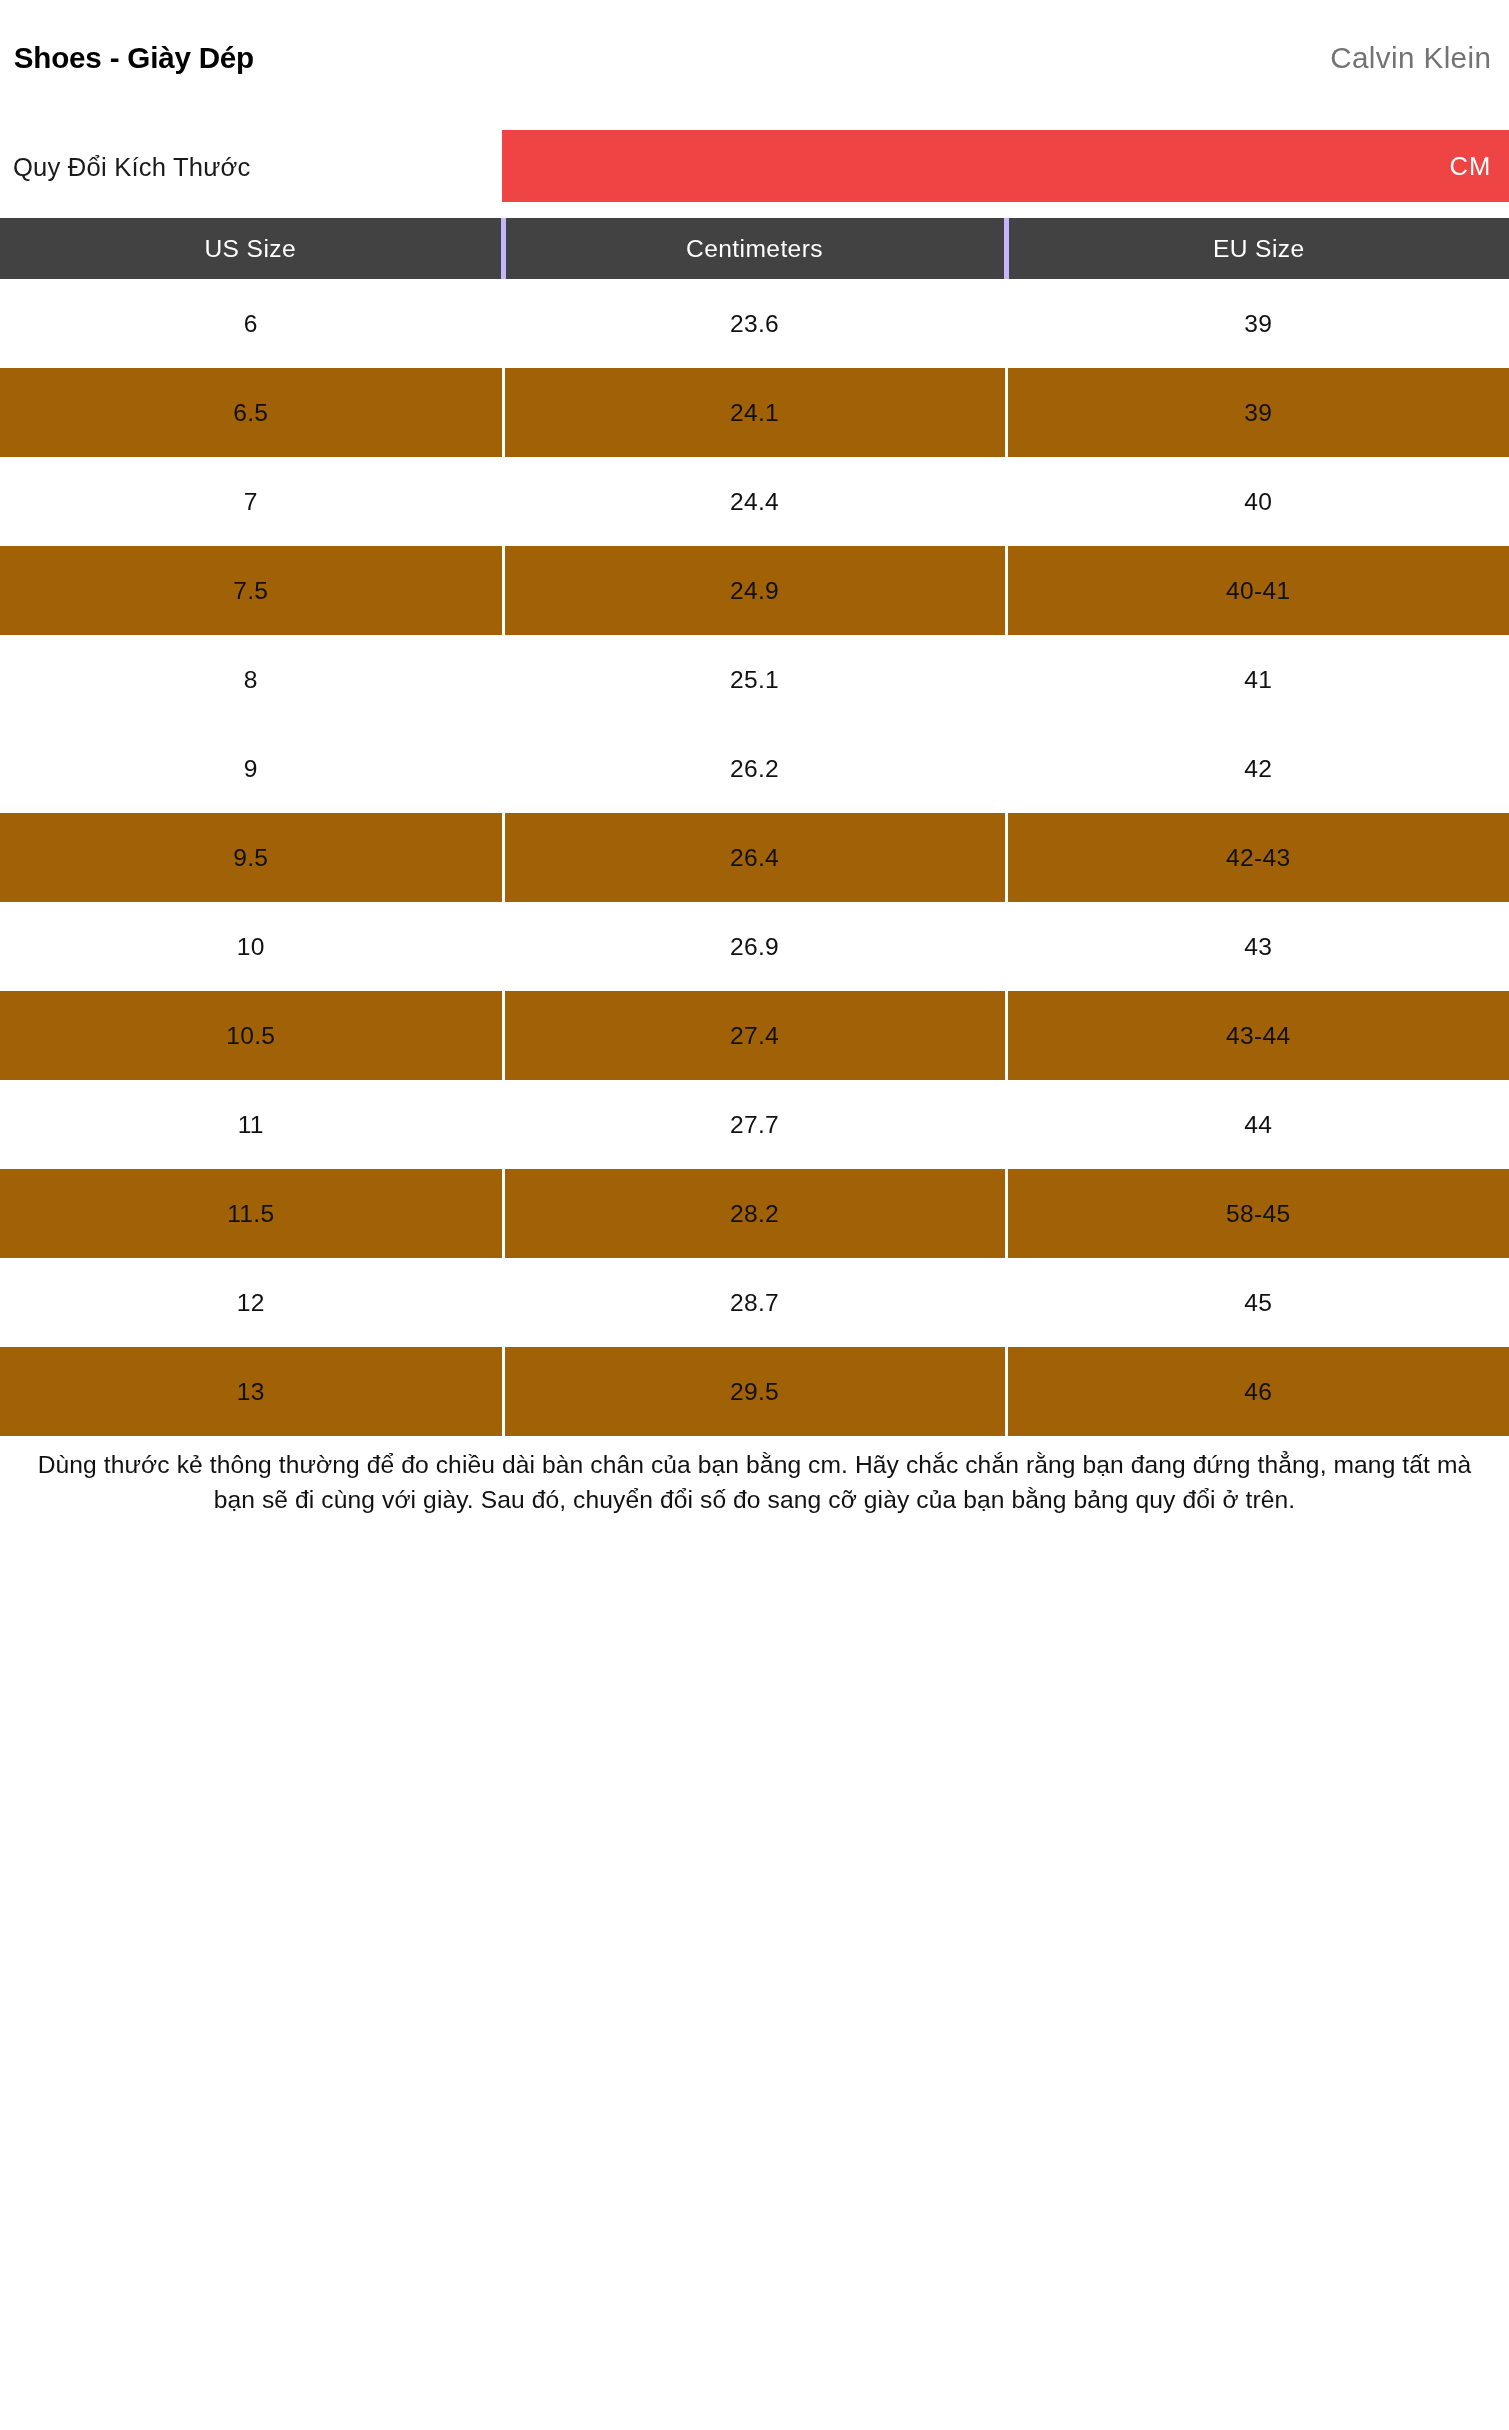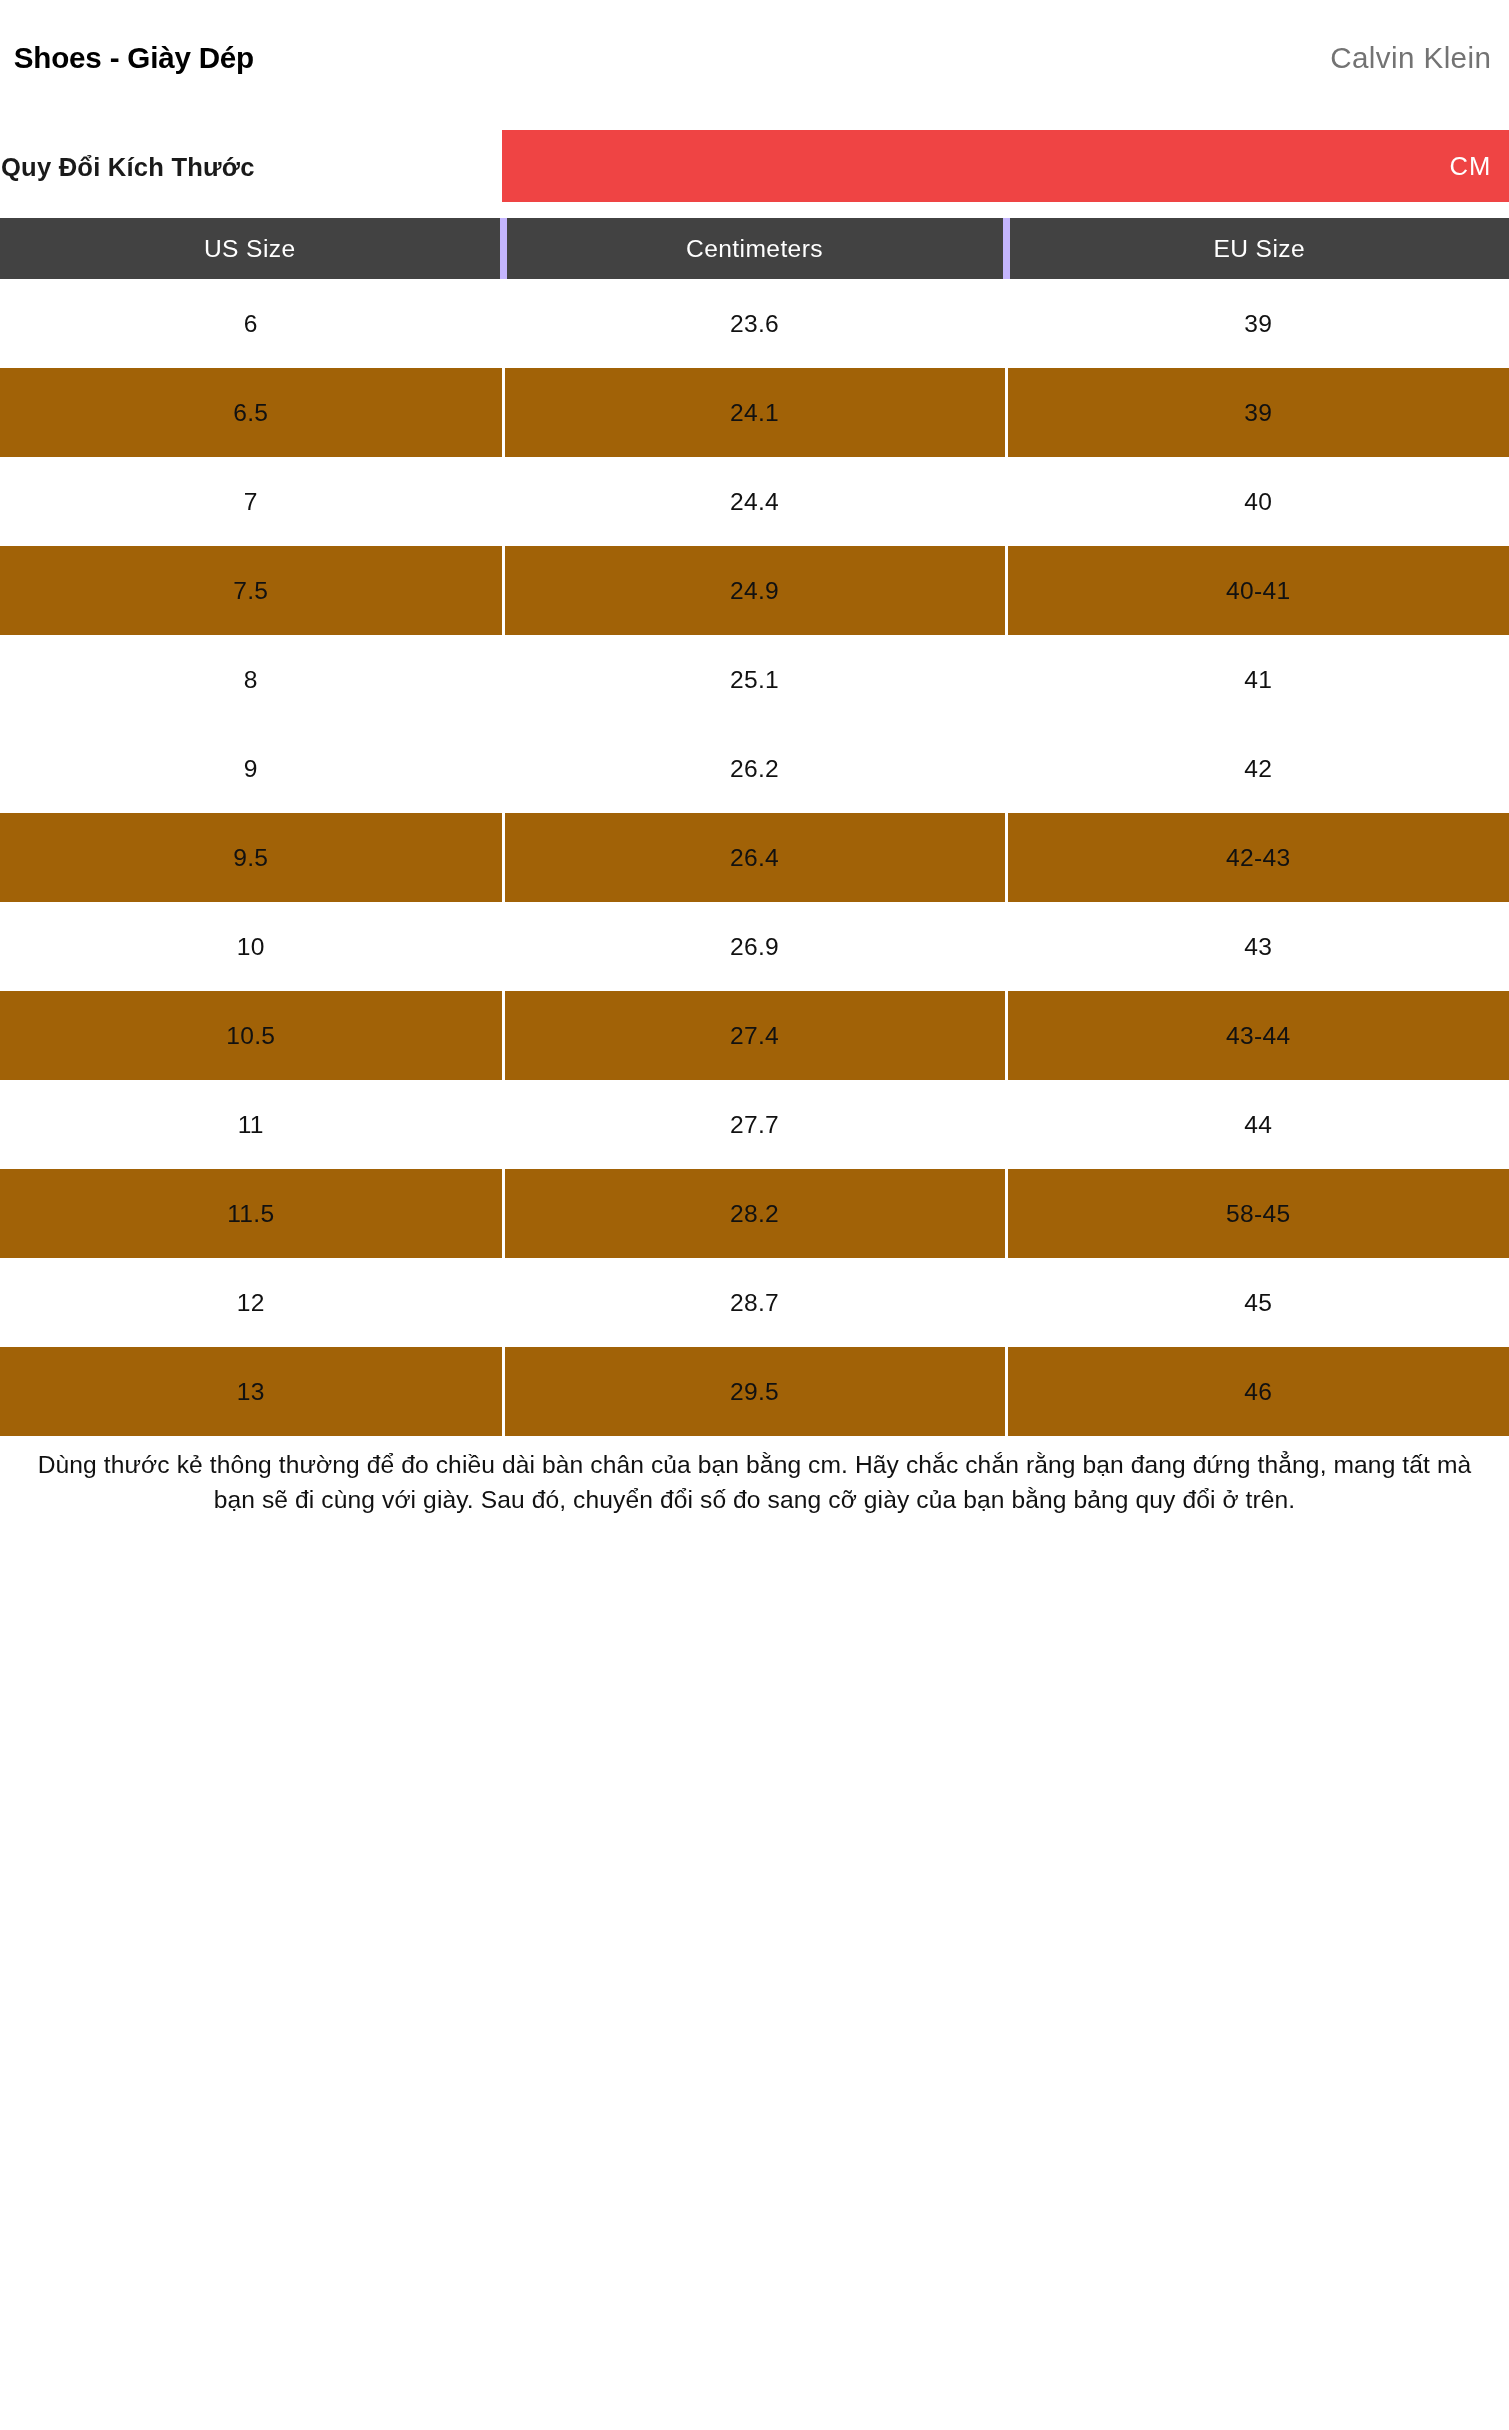--- a/index.html
+++ b/index.html
@@ -57,23 +57,23 @@
     height: 102px;
     flex: 0 0 102px;
     display: flex;
     align-items: center;
     box-sizing: border-box;
   }
   .subtitle-label {
     width: 502px;
     flex: 0 0 502px;
     font-size: 25.6px;
-    font-weight: 700;
+    font-weight: 400;
     color: #1a1a1a;
-    padding-left: 1px;
+    padding-left: 13px;
     box-sizing: border-box;
     letter-spacing: 0.2px;
     white-space: nowrap;
   }
   .unit-bar {
     flex: 1 1 auto;
     align-self: stretch;
     margin: 13.8px 0 15.8px 0;
     background: #ef4444;
     color: #ffffff;
@@ -98,21 +98,21 @@
   .size-table thead th {
     background: #424242;
     color: #ffffff;
     font-size: 24.6px;
     font-weight: 400;
     letter-spacing: 0.4px;
     height: 61px;
     text-align: center;
     vertical-align: middle;
     border-left: 3px solid #ffffff;
-    border-right: 7px solid #c4b5fd;
+    border-right: 5px solid #c4b5fd;
     box-sizing: border-box;
   }
   .size-table thead th:first-child { border-left: none; }
   .size-table thead th:last-child  { border-right: none; }
 
   .size-table tbody td {
     height: 89px;
     text-align: center;
     vertical-align: middle;
     font-size: 24.6px;

